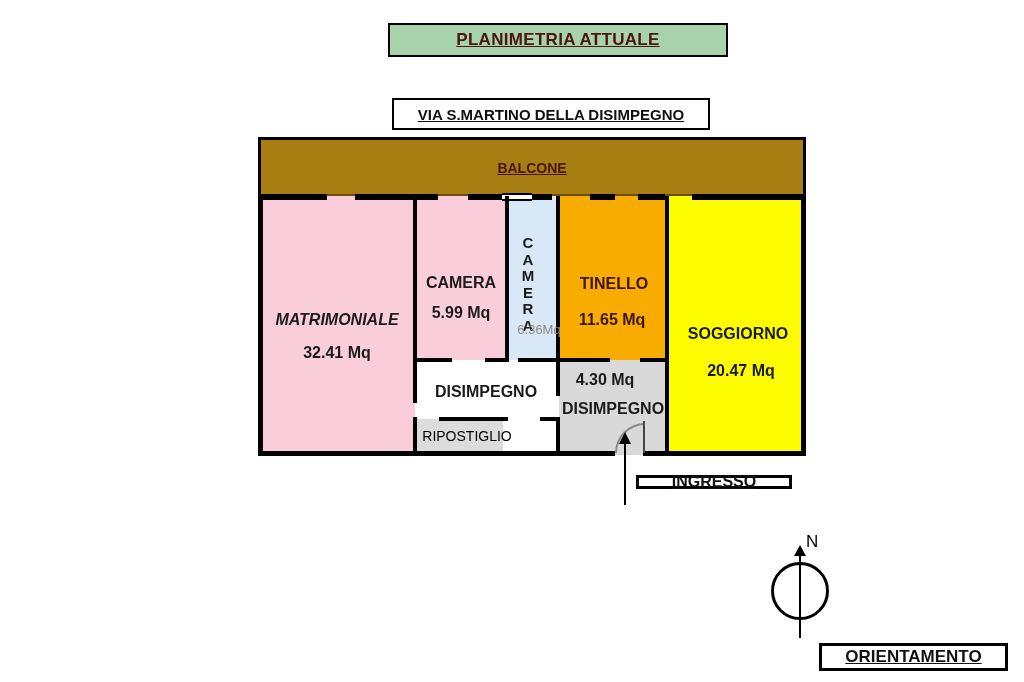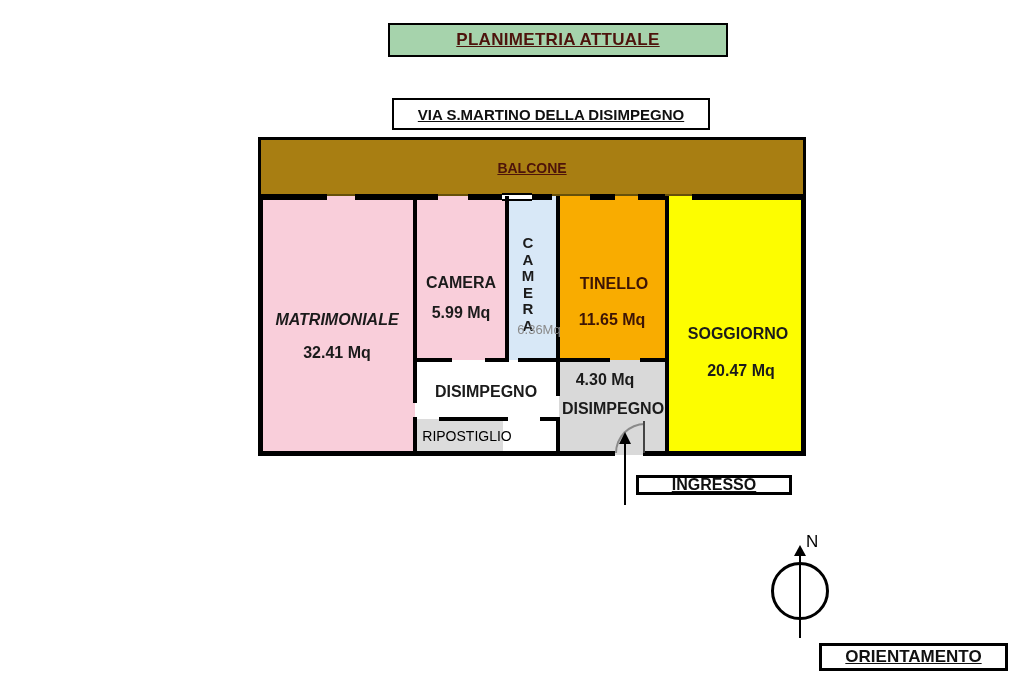--- a/index.html
+++ b/index.html
@@ -87,21 +87,21 @@
   .t-tin-name  { left:614px; top:275px; color:#3d1405; }
   .t-tin-area  { left:612px; top:311px; color:#3d1405; }
   .t-sog-name  { left:738px; top:325px; }
   .t-sog-area  { left:741px; top:362px; }
   .t-dis-name  { left:486px; top:383px; }
   .t-ent-area  { left:605px; top:371px; }
   .t-ent-name  { left:613px; top:400px; }
   .t-rip-name  { left:458px; top:428px; font-size:14px; font-weight:normal; color:#000000;margin-left:9px; }
 
   
-  .ingresso-box { left:636px; top:475px; width:156px; height:20px; background:#fff;
+  .ingresso-box { left:636px; top:475px; width:156px; height:14px; background:#fff;
     border:3px solid #000; display:flex; align-items:center; justify-content:center;
     font-size:16px; font-weight:bold; color:#111; z-index:5; }
   .orient-box { left:819px; top:635px; width:189px; height:28px; background:#fff;
     border:3px solid #000; display:flex; align-items:center; justify-content:center;
     font-size:17px; font-weight:bold; color:#111;margin-top:8px; }
 
   
   .compass-circle { left:771px; top:562px; width:58px; height:58px;
     border:3px solid #000; border-radius:50%; z-index:1; }
   .compass-line { left:799px; top:548px; width:2px; height:90px; background:#000; z-index:2; }

